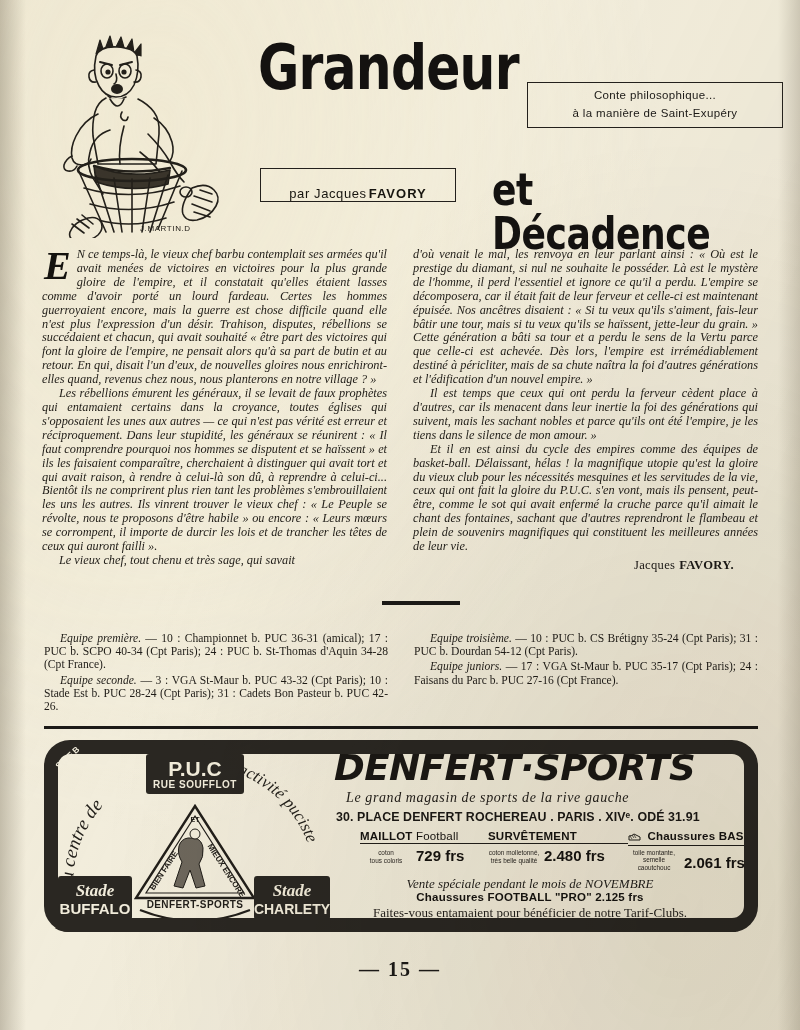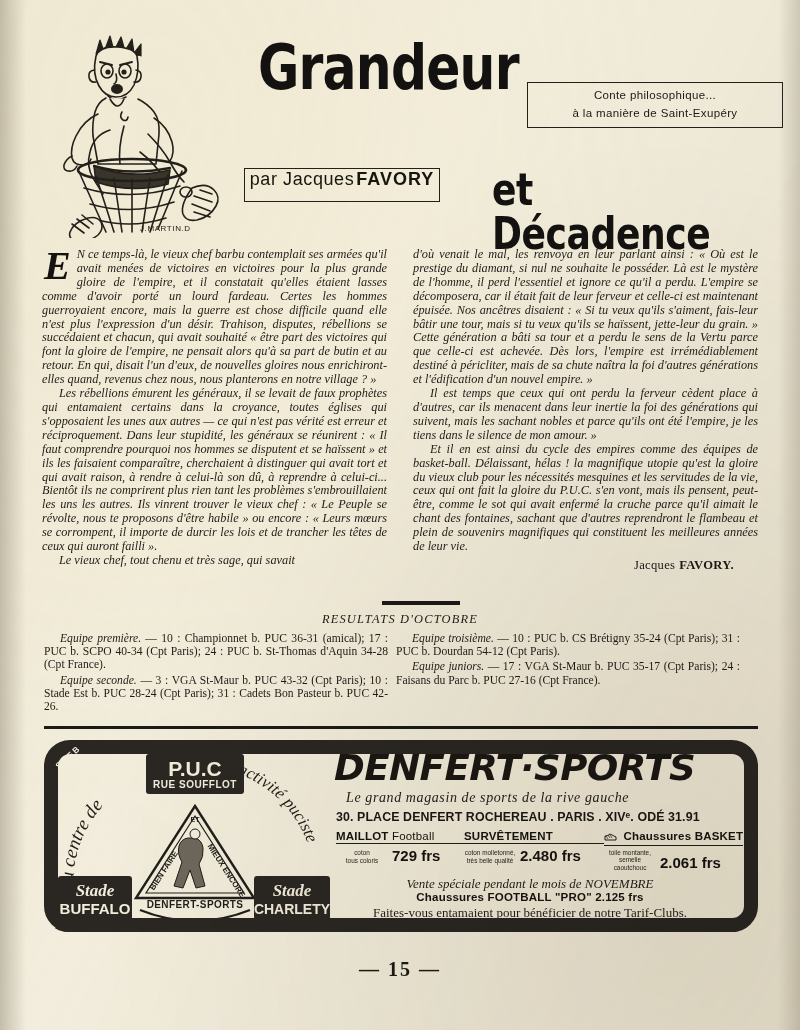--- a/index.html
+++ b/index.html
@@ -65,26 +65,26 @@
     box-sizing: border-box;
     display: flex; flex-direction: column; align-items: center; justify-content: center;
     font-family: "Liberation Sans", sans-serif;
     font-size: 11.5px;
     letter-spacing: .35px;
     line-height: 1.55;
     color: #1b1916;
     margin-top: 28px;
   }
   .byline-box {
-    position: absolute; left: 244px; top: 168px; width: 196px; height: 34px;
+    position: absolute; left: 260px; top: 168px; width: 196px; height: 34px;
     border: 1.4px solid #23201c;
     box-sizing: border-box;
-    display: flex; align-items: flex-start; justify-content: center;
-    font-family: "Liberation Sans", sans-serif;
-    font-size: 18px;
+    display: flex; align-items: flex-end; justify-content: center;
+    font-family: "Liberation Sans", sans-serif;
+    font-size: 13px;
     letter-spacing: .6px;
     color: #17150f;
   }
   .byline-box b { font-weight: 700; margin-left: 2px; letter-spacing: 1px; }
 
   
   .cols { position: absolute; left: 42px; top: 248px; width: 716px; }
   .col { width: 345px; float: left; }
   .col.right { margin-left: 26px; }
   .col p {
@@ -129,21 +129,21 @@
     position: absolute; left: 0; top: 612px; width: 800px;
     text-align: center;
     font-family: "Liberation Serif", serif;
     font-style: italic;
     font-size: 12.4px;
     letter-spacing: 1.2px;
     color: #1f1c17;
   }
   .results { position: absolute; left: 44px; top: 632px; width: 714px; }
   .rescol { width: 344px; float: left; }
-  .rescol.right { margin-left: 8px; }
+  .rescol.right { margin-left: 26px; }
   .rescol p {
     margin: 0 0 2px 0;
     font-family: "Liberation Serif", serif;
     font-size: 11.6px;
     line-height: 13.2px;
     text-indent: 16px;
     text-align: justify;
     color: #1f1c17;
   }
   .rescol p em { font-style: italic; }
@@ -208,21 +208,21 @@
     font-size: 12.4px;
     letter-spacing: .1px;
     color: #1b1814;
     white-space: nowrap;
   }
   .price-table {
     position: absolute; left: 6px; top: 88px; width: 396px;
     display: flex;
   }
   .pcell { flex: 1; }
-  .pcell.p1 { flex: 0 0 128px; }
+  .pcell.p1 { flex: 0 0 128px; margin-left: 24px; }
   .pcell.p2 { flex: 0 0 140px; }
   .pcell.p3 { flex: 0 0 128px; }
   .phead {
     font-family: "Liberation Sans", sans-serif;
     font-size: 11.5px;
     font-weight: 700;
     letter-spacing: .2px;
     border-bottom: 1.4px solid #211e19;
     padding-bottom: 1px;
     white-space: nowrap;
@@ -383,21 +383,20 @@
       <p class="ind">Il est temps que ceux qui ont perdu la ferveur cèdent place à d'autres, car ils menacent dans leur inertie la foi des générations qui suivent, mais les sachant nobles et parce qu'ils ont été l'empire, je les tiens dans le silence de mon amour. »</p>
       <p class="ind">Et il en est ainsi du cycle des empires comme des équipes de basket-ball. Délaissant, hélas ! la magnifique utopie qu'est la gloire du vieux club pour les nécessités mesquines et les servitudes de la vie, ceux qui ont fait la gloire du P.U.C. s'en vont, mais ils pensent, peut-être, comme le sot qui avait enfermé la cruche parce qu'il aimait le chant des fontaines, sachant que d'autres reprendront le flambeau et plein de souvenirs magnifiques qui constituent les meilleures années de leur vie.</p>
       <div class="sig">
         <span>Jacques</span><b>FAVORY.</b>
       </div>
     </div>
     <div class="clear"></div>
   </div>
 
   <div class="rule-short"></div>
-  <div class="results-head">RESULTATS D'OCTOBRE</div>
 
   <div class="results">
     <div class="rescol left">
       <p><em>Equipe première.</em><span> — 10 : Championnet b. PUC 36-31 (amical); 17 : PUC b. SCPO 40-34 (Cpt Paris); 24 : PUC b. St-Thomas d'Aquin 34-28 (Cpt France).</span></p>
       <p><em>Equipe seconde.</em><span> — 3 : VGA St-Maur b. PUC 43-32 (Cpt Paris); 10 : Stade Est b. PUC 28-24 (Cpt Paris); 31 : Cadets Bon Pasteur b. PUC 42-26.</span></p>
     </div>
     <div class="rescol right">
       <p><em>Equipe troisième.</em><span> — 10 : PUC b. CS Brétigny 35-24 (Cpt Paris); 31 : PUC b. Dourdan 54-12 (Cpt Paris).</span></p>
       <p><em>Equipe juniors.</em><span> — 17 : VGA St-Maur b. PUC 35-17 (Cpt Paris); 24 : Faisans du Parc b. PUC 27-16 (Cpt France).</span></p>
     </div>

